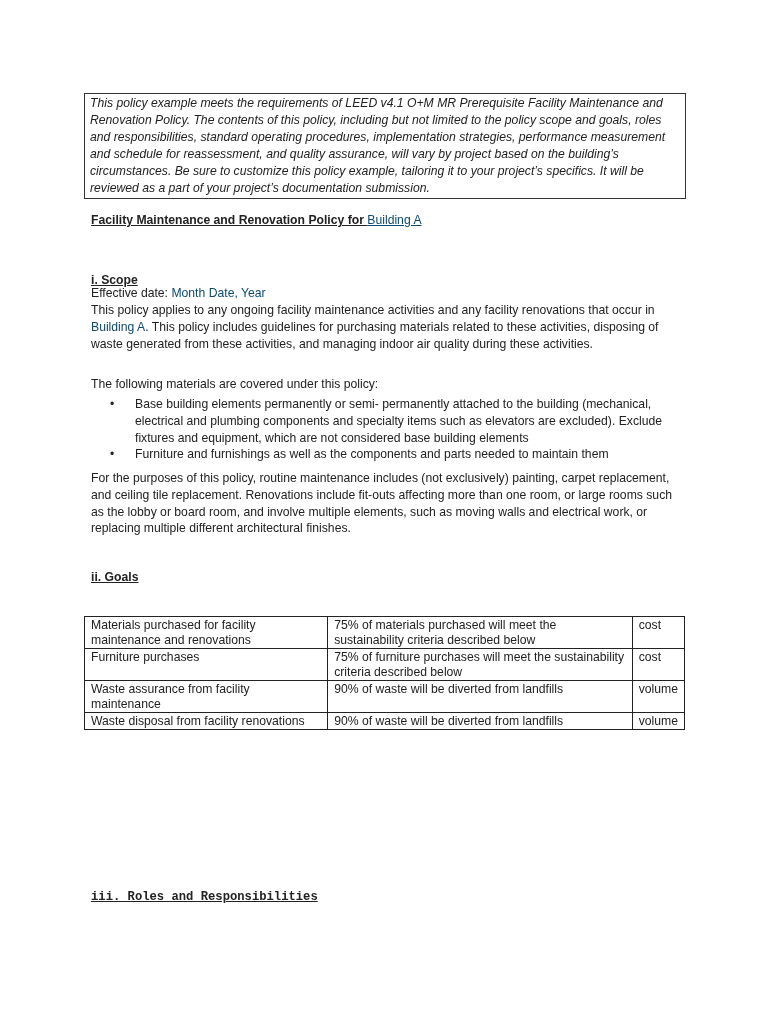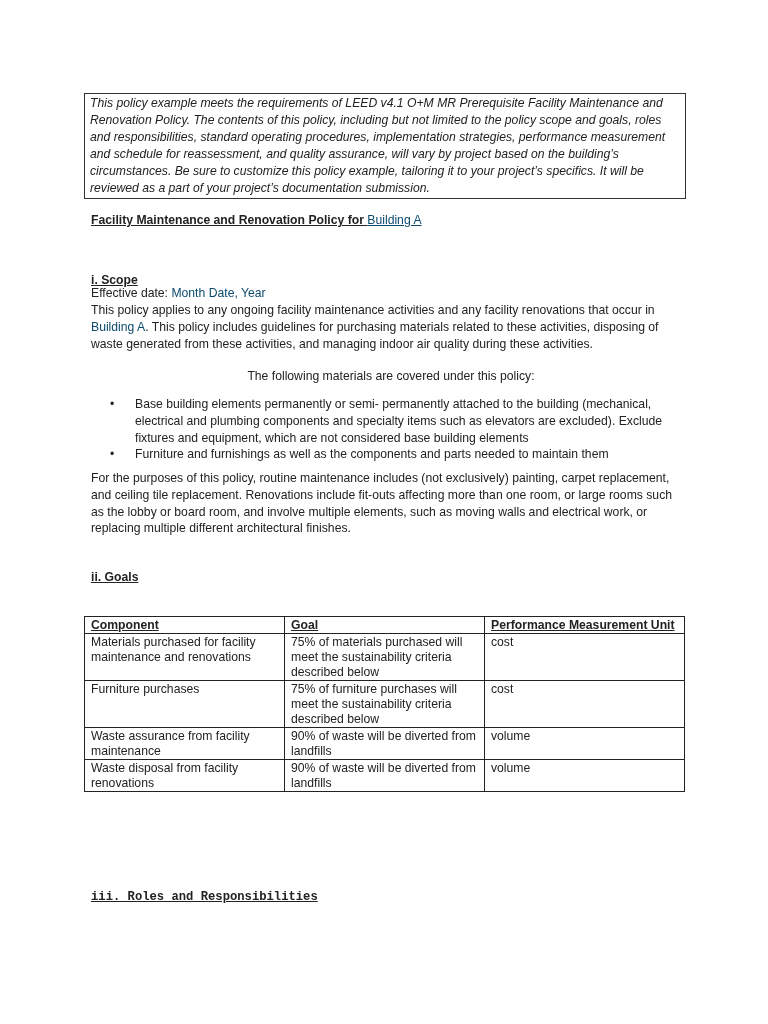--- a/index.html
+++ b/index.html
@@ -16,21 +16,21 @@
     }
     .abs { position: absolute; left: 91px; width: 600px; }
     .title { top: 212px; font-weight: bold; }
     .title .u { text-decoration: underline; }
     .link { color: #0c4a6e; }
     .title .link { text-decoration: underline; font-weight: normal; }
     .eff { top: 242px; margin-top: 43px; }
     .h { font-weight: bold; text-decoration: underline; }
     .scope-h { top: 272px; }
     .scope-p { top: 302px; width: 595px; }
-    .mat-intro { top: 368px; text-align: center; }
+    .mat-intro { top: 376px; }
     ul.bullets { position: absolute; left: 110px; top: 396px; margin: 0; padding: 0; list-style: none; width: 570px; }
     ul.bullets li { position: relative; padding-left: 25px; }
     ul.bullets li .dot { position: absolute; left: 0; top: 0; }
     .def-p { top: 470px; width: 595px; }
     .goals-h { top: 569px; }
     table.goals {
       position: absolute; left: 84px; top: 616px; width: 601px;
       border-collapse: collapse; font-size: 12.2px; line-height: 15px;
     }
     table.goals td, table.goals th {
@@ -78,25 +78,20 @@
       <span>Furniture and furnishings as well as the components and parts needed to maintain them</span>
     </li>
   </ul>
 
   <div class="abs def-p">For the purposes of this policy, routine maintenance includes (not exclusively) painting, carpet replacement, and ceiling tile replacement. Renovations include fit-outs affecting more than one room, or large rooms such as the lobby or board room, and involve multiple elements, such as moving walls and electrical work, or replacing multiple different architectural finishes.</div>
 
   <div class="abs h goals-h">ii. Goals</div>
 
   <table class="goals">
     <tbody>
-        <tr>
-      <th class="c1">Component</th>
-      <th class="c2">Goal</th>
-      <th class="c3">Performance Measurement Unit</th>
-    </tr>
     <tr>
       <td>Materials purchased for facility maintenance and renovations</td>
       <td>75% of materials purchased will meet the sustainability criteria described below</td>
       <td>cost</td>
     </tr>
     <tr>
       <td>Furniture purchases</td>
       <td>75% of furniture purchases will meet the sustainability criteria described below</td>
       <td>cost</td>
     </tr>

